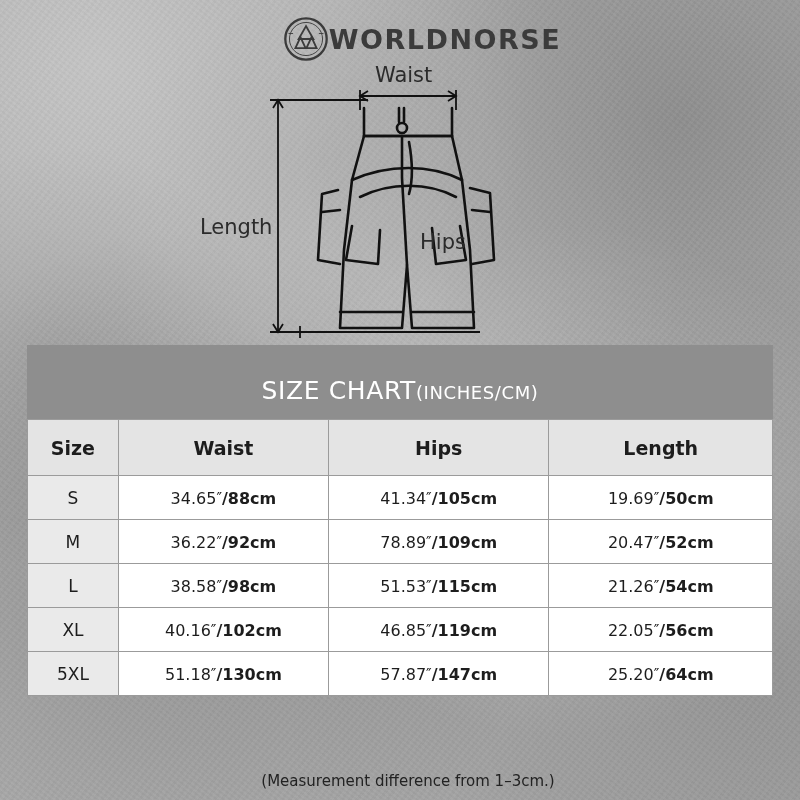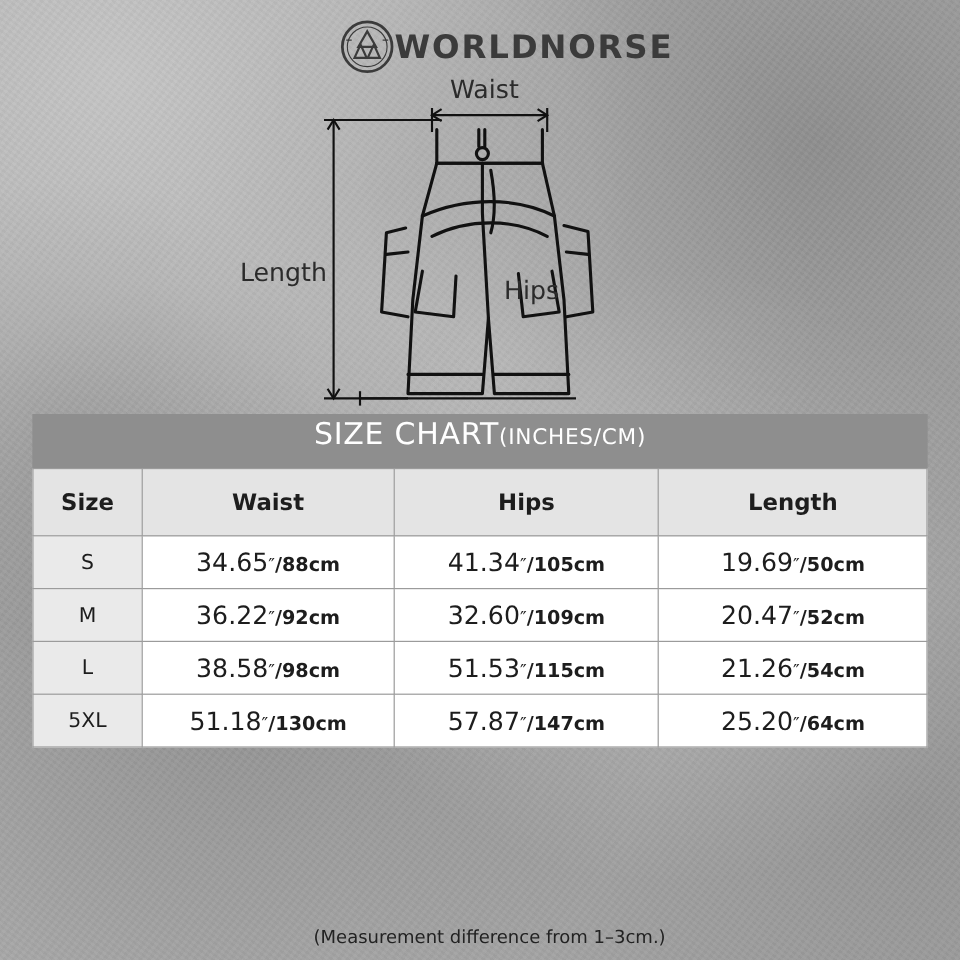--- a/index.html
+++ b/index.html
@@ -92,21 +92,21 @@
     position: absolute;
     left: 27px;
     top: 345px;
     width: 746px;
     z-index: 6;
   }
   .chart-title {
     background: #8e8e8e;
     color: #ffffff;
     text-align: center;
-    padding: 2px 0 14px;
+    padding: 31px 0 14px;
     font-size: 25px;
     letter-spacing: 0.6px;
     font-family: "DejaVu Sans", sans-serif;
   }
   .chart-title .small {
     font-size: 18px;
   }
   table {
     border-collapse: collapse;
     width: 100%;
@@ -128,21 +128,21 @@
   }
   tbody td {
     height: 41px;
     font-size: 17px;
   }
   tbody td.size-cell {
     background: #eaeaea;
     font-size: 17px;
   }
   .val-in {
-    font-size: 21px;
+    font-size: 16px;
   }
   .val-unit {
     font-size: 15px;
   }
   .val-cm {
     font-size: 16px;
     font-weight: bold;
   }
   col.c-size { width: 12.2%; }
   col.c-waist { width: 28.2%; }
@@ -263,31 +263,37 @@
       <tr>
         <td class="size-cell">S</td>
         <td><span class="val-in">34.65</span><span class="val-unit">″</span><span class="val-cm">/88cm</span></td>
         <td><span class="val-in">41.34</span><span class="val-unit">″</span><span class="val-cm">/105cm</span></td>
         <td><span class="val-in">19.69</span><span class="val-unit">″</span><span class="val-cm">/50cm</span></td>
       </tr>
 
       <tr>
         <td class="size-cell">M</td>
         <td><span class="val-in">36.22</span><span class="val-unit">″</span><span class="val-cm">/92cm</span></td>
-        <td><span class="val-in">32.60</span><span class="val-unit">″</span><span class="val-cm">/109cm</span></td>
+        <td><span class="val-in">78.89</span><span class="val-unit">″</span><span class="val-cm">/109cm</span></td>
         <td><span class="val-in">20.47</span><span class="val-unit">″</span><span class="val-cm">/52cm</span></td>
       </tr>
 
       <tr>
         <td class="size-cell">L</td>
         <td><span class="val-in">38.58</span><span class="val-unit">″</span><span class="val-cm">/98cm</span></td>
         <td><span class="val-in">51.53</span><span class="val-unit">″</span><span class="val-cm">/115cm</span></td>
         <td><span class="val-in">21.26</span><span class="val-unit">″</span><span class="val-cm">/54cm</span></td>
       </tr>
 
+      <tr>
+        <td class="size-cell">XL</td>
+        <td><span class="val-in">40.16</span><span class="val-unit">″</span><span class="val-cm">/102cm</span></td>
+        <td><span class="val-in">46.85</span><span class="val-unit">″</span><span class="val-cm">/119cm</span></td>
+        <td><span class="val-in">22.05</span><span class="val-unit">″</span><span class="val-cm">/56cm</span></td>
+      </tr>
 
 
 
 
       <tr>
         <td class="size-cell">5XL</td>
         <td><span class="val-in">51.18</span><span class="val-unit">″</span><span class="val-cm">/130cm</span></td>
         <td><span class="val-in">57.87</span><span class="val-unit">″</span><span class="val-cm">/147cm</span></td>
         <td><span class="val-in">25.20</span><span class="val-unit">″</span><span class="val-cm">/64cm</span></td>
       </tr>

